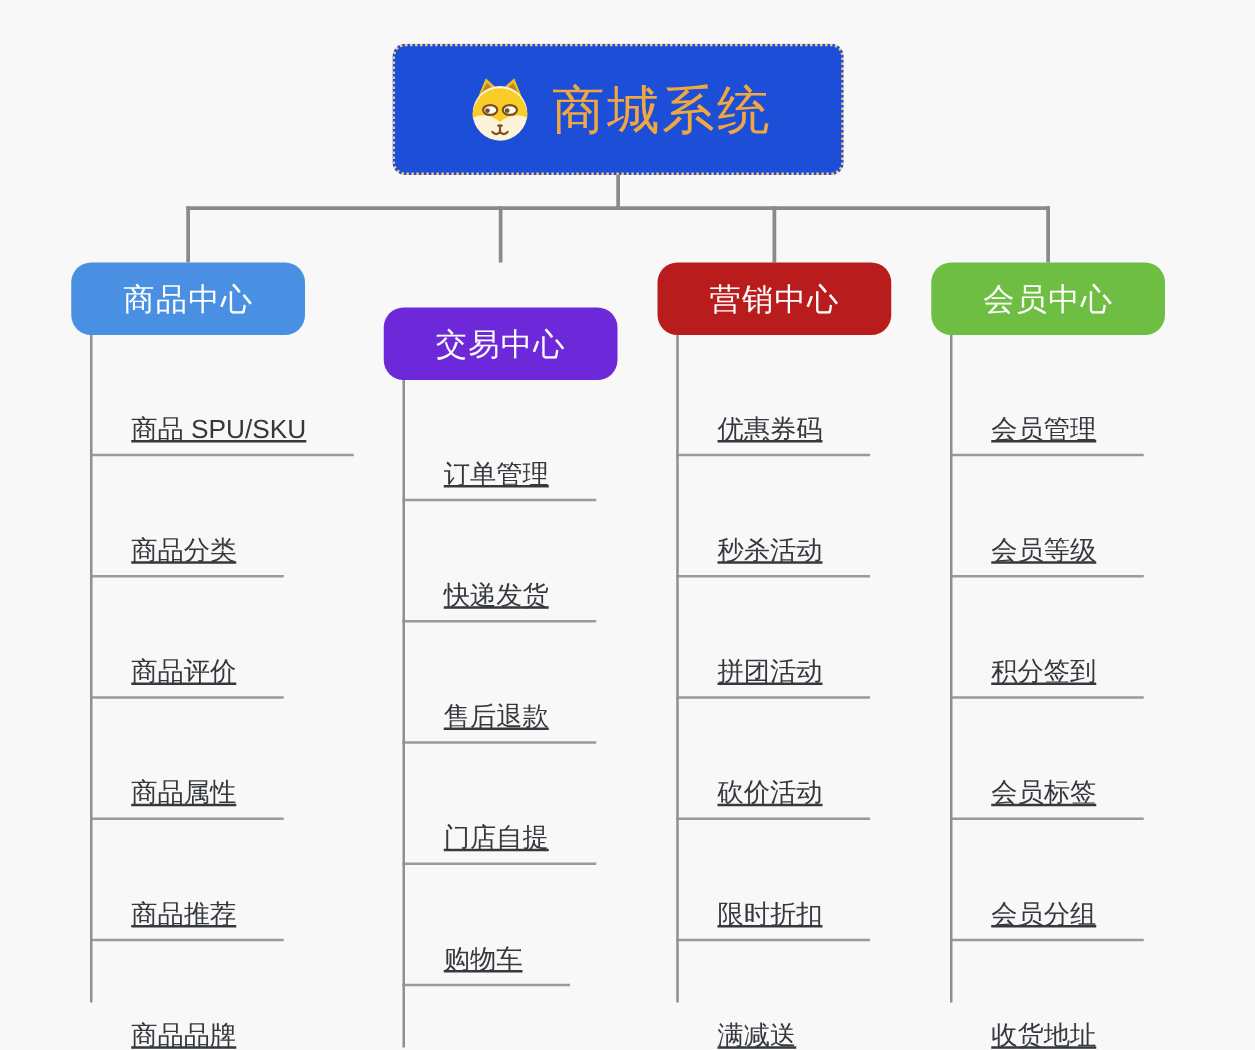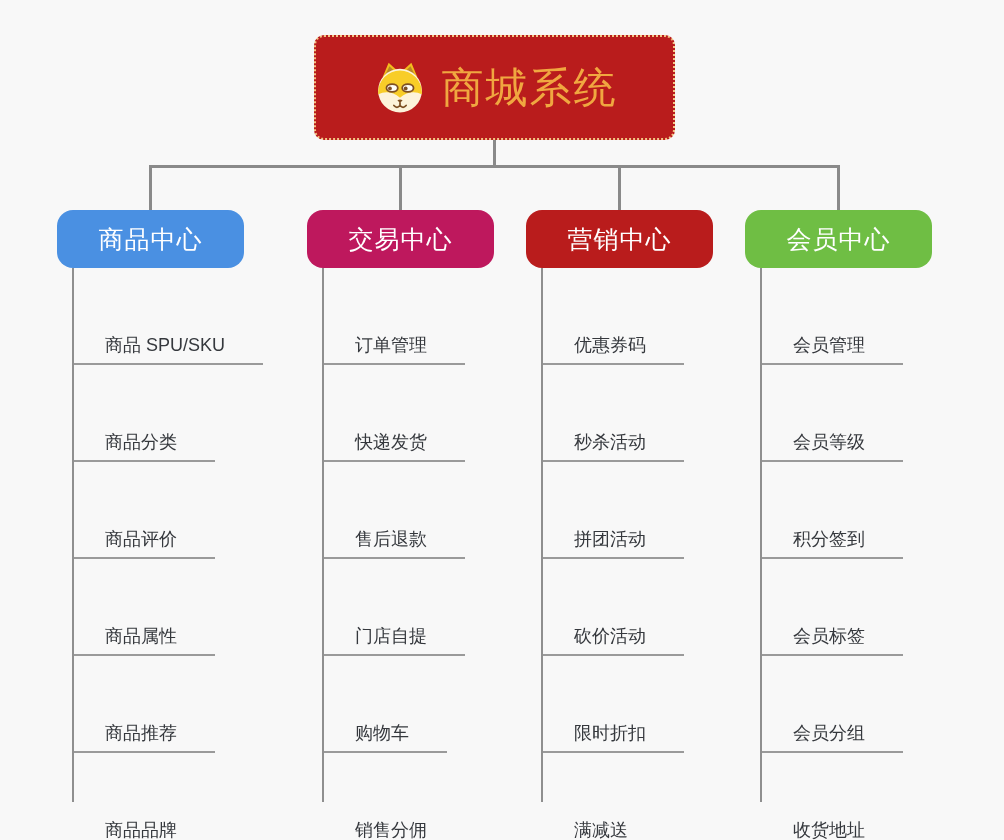--- a/index.html
+++ b/index.html
@@ -3,45 +3,45 @@
 <meta charset="utf-8">
 <style>
   html,body{margin:0;padding:0;background:#f8f8f8;}
   .canvas{
     position:relative;width:1004px;height:840px;background:#f8f8f8;overflow:hidden;
     font-family:"Liberation Sans","DejaVu Sans",sans-serif;
   }
   
   .root-node{
     position:absolute;left:314px;top:35px;width:361px;height:105px;
-    box-sizing:border-box;background:#b91c1c;border:2px dotted #f4c684;border-radius:10px;
+    box-sizing:border-box;background:#1d4ed8;border:2px dotted #f4c684;border-radius:10px;
     display:flex;align-items:center;justify-content:center;gap:14px;cursor:pointer;
   }
   .root-title{font-size:42px;color:#f0a740;letter-spacing:2px;white-space:nowrap;}
   .root-icon{width:56px;height:56px;flex:0 0 auto;}
   
   .line{position:absolute;background:#8a8a8a;}
   .vline{width:3px;}
   .hline{height:3px;}
   
   .branch{position:absolute;top:210px;}
   .branch-head{
     width:187px;height:58px;border-radius:16px;display:flex;align-items:center;justify-content:center;
     color:#ffffff;font-size:25px;letter-spacing:1px;cursor:pointer;
   }
   .branch-product .branch-head{background:#4a90e2;}
-  .branch-trade   .branch-head{background:#be185d;}
+  .branch-trade   .branch-head{background:#6d28d9;margin-top:36px;}
   .branch-marketing .branch-head{background:#b91c1c;}
   .branch-member  .branch-head{background:#6fbe44;}
   .children{position:relative;margin-left:15px;}
   .child-rail{position:absolute;left:0;top:0;width:2px;height:534px;background:#8f8f8f;}
   .leaf{
     height:89px;display:flex;align-items:flex-end;width:fit-content;
     box-sizing:content-box;padding:0 38px 6px 33px;border-bottom:2px solid #9a9a9a;
-    font-size:18px;color:#35383d;white-space:nowrap;cursor:pointer;
+    font-size:21px;color:#35383d;white-space:nowrap;cursor:pointer;text-decoration:underline;
   }
 </style>
 </head>
 <body>
 
 <div class="canvas">
 
   <div class="root-node">
     <svg class="root-icon" viewBox="0 0 64 64" aria-hidden="true">
       <polygon points="12,20 19,3 30,13" fill="#f3bd1d"></polygon>

